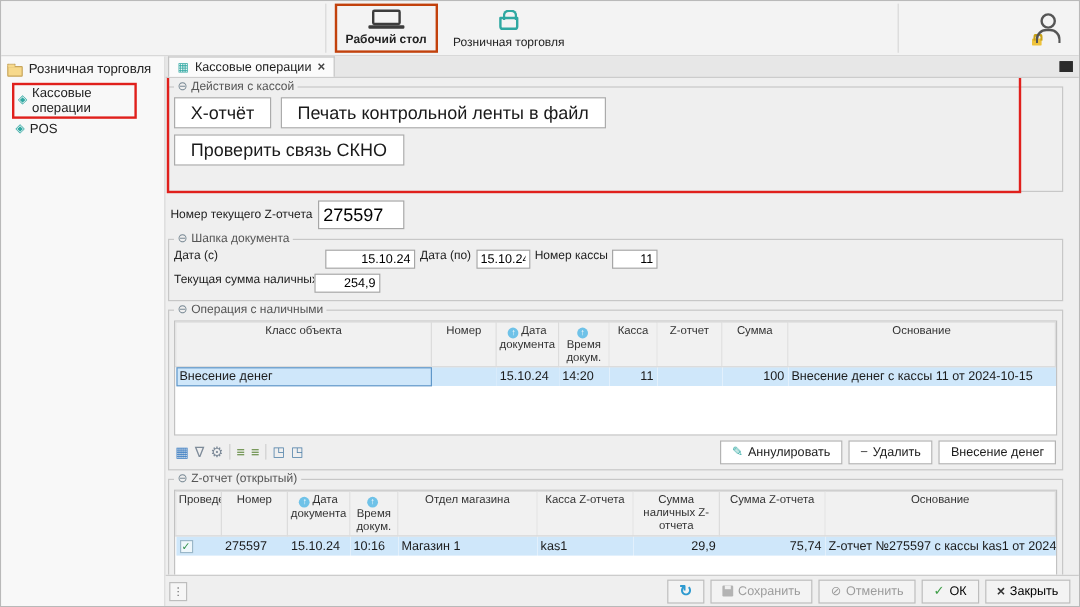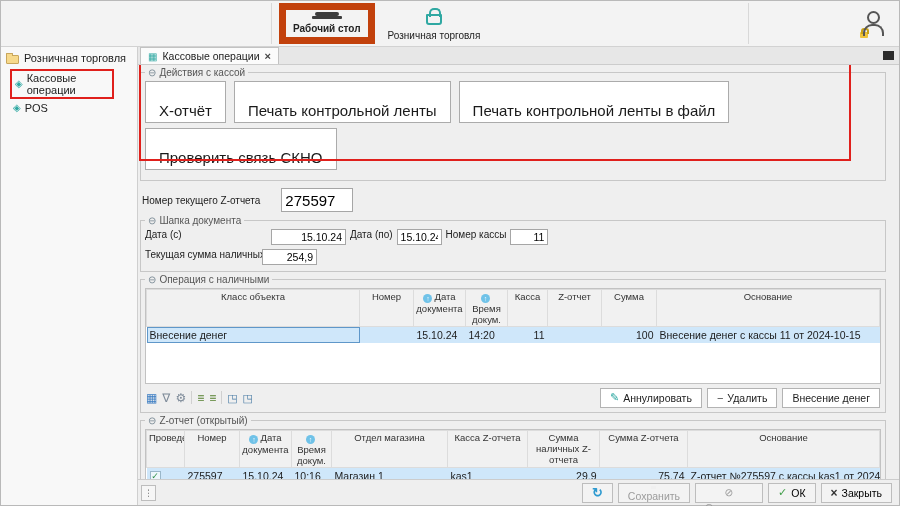--- a/index.html
+++ b/index.html
@@ -5,21 +5,21 @@
   * { margin:0; padding:0; box-sizing:border-box; }
   html,body { width:900px; height:506px; overflow:hidden; font-family:"Liberation Sans",sans-serif; }
   body { background:#e9e9e9; color:#1c1c1c; }
   .app { position:relative; width:900px; height:506px; background:#efefef; border:1px solid #b9b9b9; }
 
   
   .topbar { position:absolute; left:0; top:0; width:100%; height:46px; background:#f3f3f3; border-bottom:1px solid #d2d2d2; }
   .topbar .sep { position:absolute; top:2px; bottom:2px; width:1px; background:#d8d8d8; }
   .tool-group { position:absolute; left:278px; top:2px; display:flex; gap:6px; }
   .tool-btn { display:flex; flex-direction:column; align-items:center; justify-content:flex-end; gap:3px; padding:3px 7px 3px 7px; min-width:64px; height:41px; cursor:default; }
-  .tool-btn.red-box { border:7px solid #c2410c; }
+  .tool-btn.red-box { border:2px solid #c2410c; }
   .tool-label { font-size:10px; color:#222; white-space:nowrap; }
   .tool-label.bold { font-weight:bold; }
   .icon-laptop { width:24px; height:14px; border:2px solid #3c3c3c; border-radius:2px; position:relative; margin-bottom:4px; }
   .icon-laptop::after { content:''; position:absolute; left:-5px; right:-5px; bottom:-5px; height:3px; background:#3c3c3c; border-radius:1px; }
   .icon-bag { width:16px; height:12px; border:2px solid #2fa8a2; border-radius:1px 1px 3px 3px; position:relative; margin-top:8px; margin-bottom:2px; }
   .icon-bag::before { content:''; position:absolute; width:8px; height:7px; border:2px solid #2fa8a2; border-bottom:none; border-radius:5px 5px 0 0; top:-8px; left:1px; }
   .user { position:absolute; right:14px; top:10px; }
   .icon-person { position:relative; display:inline-block; width:24px; height:26px; }
   .icon-person::before { content:''; position:absolute; left:6px; top:0; width:9px; height:9px; border:2px solid #555; border-radius:50%; }
   .icon-person::after { content:''; position:absolute; left:2px; top:13px; width:17px; height:10px; border:2px solid #555; border-bottom:none; border-radius:9px 9px 0 0; }
@@ -45,23 +45,23 @@
   .win-ico { margin-left:auto; margin-right:5px; width:11px; height:9px; border:2px solid #2b2b2b; background:#2b2b2b; margin-bottom:4px; }
 
   .workspace { position:absolute; left:0; top:18px; right:0; bottom:26px; padding:7px 13px 0 2px; overflow:hidden; }
   .red-overlay { position:absolute; left:1px; top:-6px; width:712px; height:102px; border:2px solid #e0201c; pointer-events:none; z-index:5; }
 
   .grp { position:relative; border:1px solid #c7c7c7; background:#efefef; margin-bottom:7px; padding:8px 4px 4px 4px; }
   .grp-title { position:absolute; top:-6px; left:4px; background:#efefef; font-size:10px; line-height:11px; color:#555; padding:0 3px; display:flex; align-items:center; gap:3px; white-space:nowrap; }
   .col-ico { color:#7a8a95; font-size:10px; }
 
   .btn-row { display:flex; gap:8px; margin-bottom:5px; }
-  .big-btn { background:#fff; border:1px solid #ababab; font-size:15px; font-family:"Liberation Sans",sans-serif; color:#1a1a1a; padding:20px 13px; height:26px; white-space:nowrap; cursor:default; }
-
-  .zn-row { display:flex; align-items:center; gap:21px; margin:2px 0 8px 2px; }
+  .big-btn { background:#fff; border:1px solid #ababab; font-size:15px; font-family:"Liberation Sans",sans-serif; color:#1a1a1a; padding:3px 13px; height:26px; white-space:nowrap; cursor:default; }
+
+  .zn-row { display:flex; align-items:center; gap:5px; margin:2px 0 8px 2px; }
   .lbl { font-size:10px; color:#222; white-space:nowrap; }
   .inp { background:#fff; border:1px solid #a6a6a6; font-size:10.5px; font-family:"Liberation Sans",sans-serif; padding:1px 3px; height:16px; }
   .inp.right { text-align:right; }
   .big-inp { font-size:15px; height:24px; width:72px; }
   .form-row { display:flex; align-items:flex-start; gap:4px; height:17px; margin-bottom:3px; }
   .w122 { width:122px; } .w118 { width:113px; }
   .iw75 { width:75px; } .iw45 { width:45px; } .iw40 { width:38px; } .iw55 { width:55px; }
 
   .table-box { background:#fff; border:1px solid #c2c2c2; overflow:hidden; }
   .h86 { height:96px; } .h78 { height:76px; }
@@ -81,21 +81,21 @@
   .tb-right { margin-left:auto; display:flex; gap:5px; }
   .sm-btn { background:#fff; border:1px solid #b3b3b3; font-size:10.5px; font-family:"Liberation Sans",sans-serif; color:#1c1c1c; padding:2px 9px; height:20px; display:flex; align-items:center; gap:4px; white-space:nowrap; cursor:default; }
   .edit-ico { color:#2fa8a2; font-size:11px; }
   .minus-ico { color:#444; font-size:11px; }
 
   
   .statusbar { position:absolute; left:0; right:0; bottom:0; height:26px; background:#efefef; border-top:1px solid #cccccc; display:flex; align-items:center; padding:0 7px 0 3px; }
   .dots-box { width:15px; height:16px; border:1px solid #bdbdbd; background:#f6f6f6; display:flex; align-items:center; justify-content:center; font-size:9px; color:#666; }
   .sb-right { margin-left:auto; display:flex; gap:5px; align-items:center; }
   .sb-btn { background:#f3f3f3; border:1px solid #bdbdbd; font-size:10.5px; font-family:"Liberation Sans",sans-serif; padding:2px 9px; height:20px; display:flex; align-items:center; gap:4px; white-space:nowrap; cursor:default; }
-  .sb-btn.dis { color:#9c9c9c;flex-direction:column; }
+  .sb-btn.dis { color:#9c9c9c; }
   .refresh-ico { color:#2e9ad0; font-size:13px; font-weight:bold; }
   .floppy { width:9px; height:9px; background:#b3b3b3; border-radius:1px; position:relative; display:inline-block; }
   .floppy::before { content:''; position:absolute; top:0; left:2px; width:5px; height:3px; background:#f0f0f0; }
   .ok-check { color:#3f9e48; font-size:11px; }
   .x-ico { color:#333; font-size:12px; font-weight:bold; }
 </style>
 </head>
 <body>
 
 <div class="app">
@@ -149,24 +149,23 @@
     <div class="workspace">
       <div class="red-overlay"></div>
 
       <div class="grp">
         <div class="grp-title">
           <span class="col-ico">⊖</span>
           <span>Действия с кассой</span>
         </div>
         <div class="btn-row">
           <button class="big-btn">X-отчёт</button>
-          <button class="big-btn">Печать контрольной ленты</button>
           <button class="big-btn">Печать контрольной ленты в файл</button>
         </div>
-        <div class="btn-row" style="margin-bottom:6px">
+        <div class="btn-row" style="margin-bottom:17px">
           <button class="big-btn">Проверить связь СКНО</button>
         </div>
       </div>
 
       <div class="zn-row">
         <span class="lbl">Номер текущего Z-отчета</span>
         <input class="inp big-inp" value="275597" style="">
       </div>
 
       <div class="grp">

